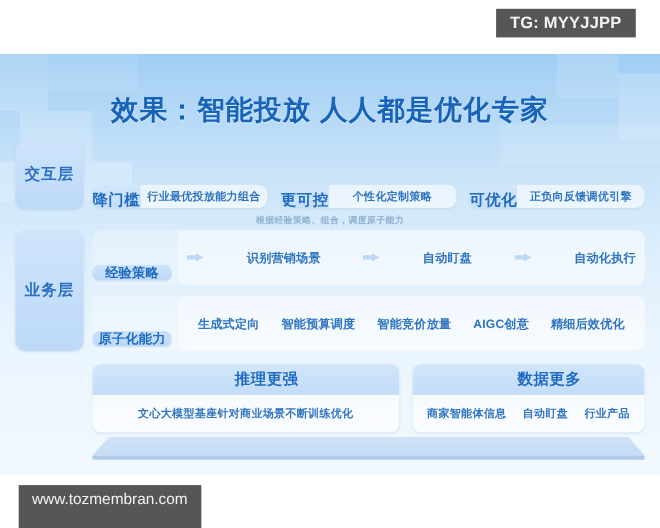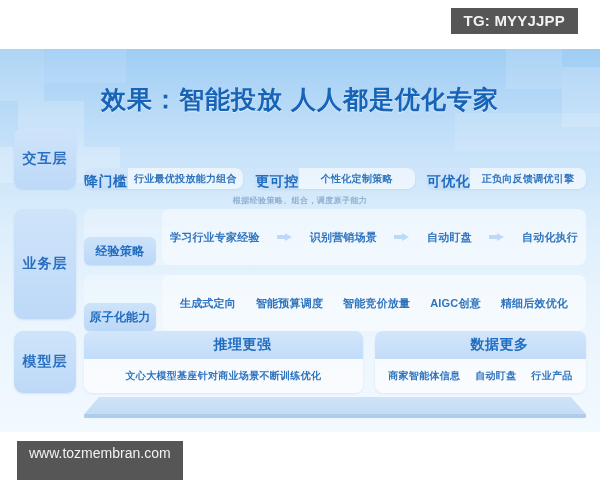--- a/index.html
+++ b/index.html
@@ -74,21 +74,21 @@
   }
 
   
   #row-business{top:160px;height:110px;}
   .r2-stack{display:flex;flex-direction:column;gap:10px;height:100%;}
   .r2-line{
     flex:1;display:flex;align-items:center;gap:6px;border-radius:8px;
     background:rgba(255,255,255,.26);
   }
   .r2-pill{
-    width:72px;min-width:72px;height:28px;border-radius:6px;
+    width:72px;min-width:72px;height:14px;border-radius:6px;
     display:flex;align-items:center;justify-content:center;
     background:linear-gradient(180deg,#cde3fa 0%,#bcd8f7 100%);
     color:#1f6cc0;font-size:12px;font-weight:bold;letter-spacing:.2px;
     box-shadow:0 1px 1px rgba(120,160,200,.2);
     margin-top:28px;
   }
   .r2-items{
     flex:1;height:100%;display:flex;align-items:center;
     background:rgba(255,255,255,.40);border-radius:8px;
     padding:0 8px;box-sizing:border-box;
@@ -190,21 +190,20 @@
   <div class="caption">根据经验策略、组合，调度原子能力</div>
 
   <div class="row" id="row-business">
     <div class="row-label">业务层</div>
     <div class="row-body">
       <div class="r2-stack">
 
         <div class="r2-line">
           <div class="r2-pill">经验策略</div>
           <div class="r2-items flow">
-            <span class="r2-item">学习行业专家经验</span>
             <span class="arrow"></span>
             <span class="r2-item">识别营销场景</span>
             <span class="arrow"></span>
             <span class="r2-item">自动盯盘</span>
             <span class="arrow"></span>
             <span class="r2-item">自动化执行</span>
           </div>
         </div>
 
         <div class="r2-line">
@@ -216,21 +215,20 @@
             <span class="r2-item">AIGC创意</span>
             <span class="r2-item">精细后效优化</span>
           </div>
         </div>
 
       </div>
     </div>
   </div>
 
   <div class="row" id="row-model">
-    <div class="row-label">模型层</div>
     <div class="row-body">
       <div class="r3-cards">
         <div class="r3-card wide">
           <div class="r3-head">推理更强</div>
           <div class="r3-sub">
             <span class="t">文心大模型基座针对商业场景不断训练优化</span>
           </div>
         </div>
         <div class="r3-card narrow">
           <div class="r3-head">数据更多</div>

